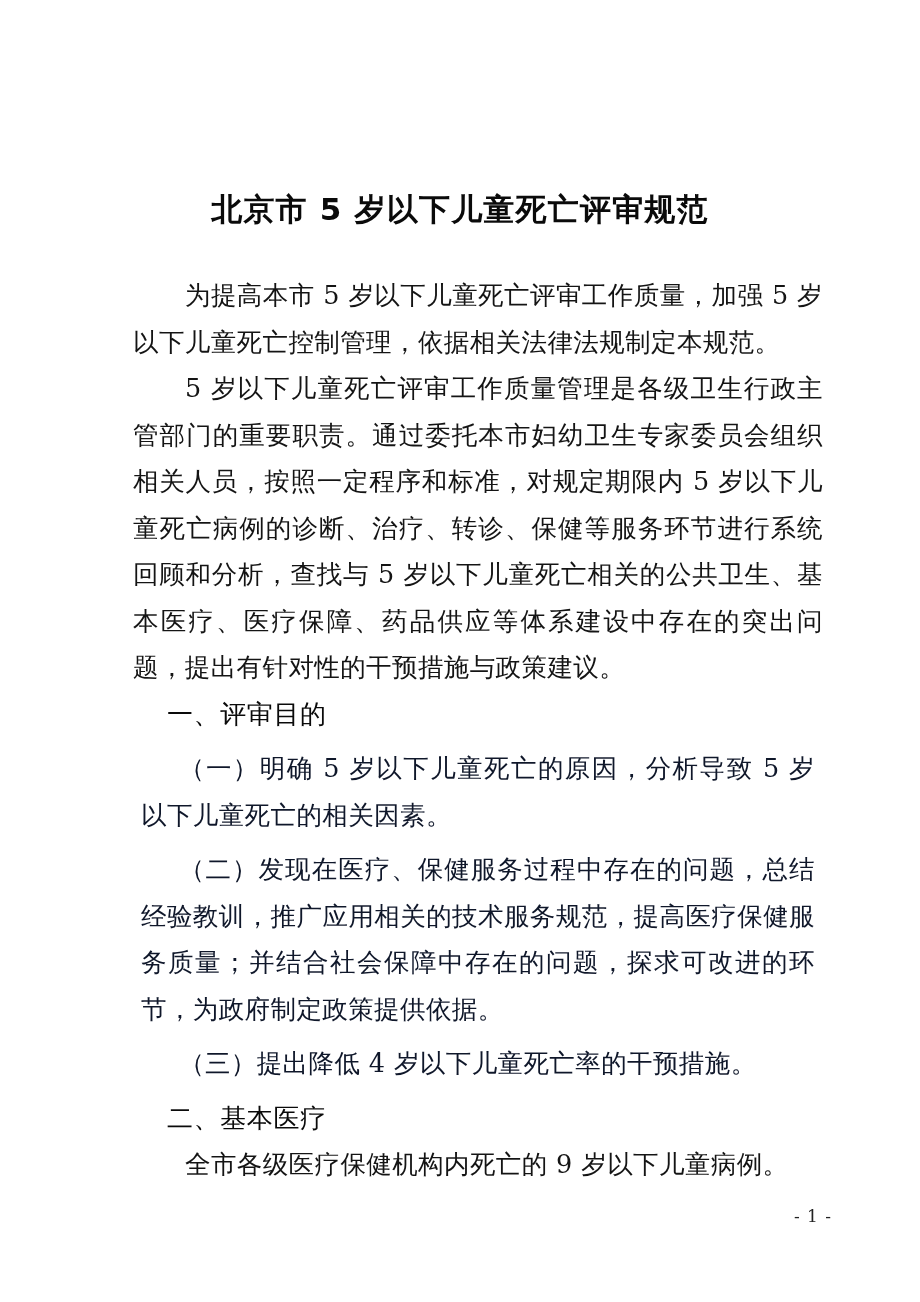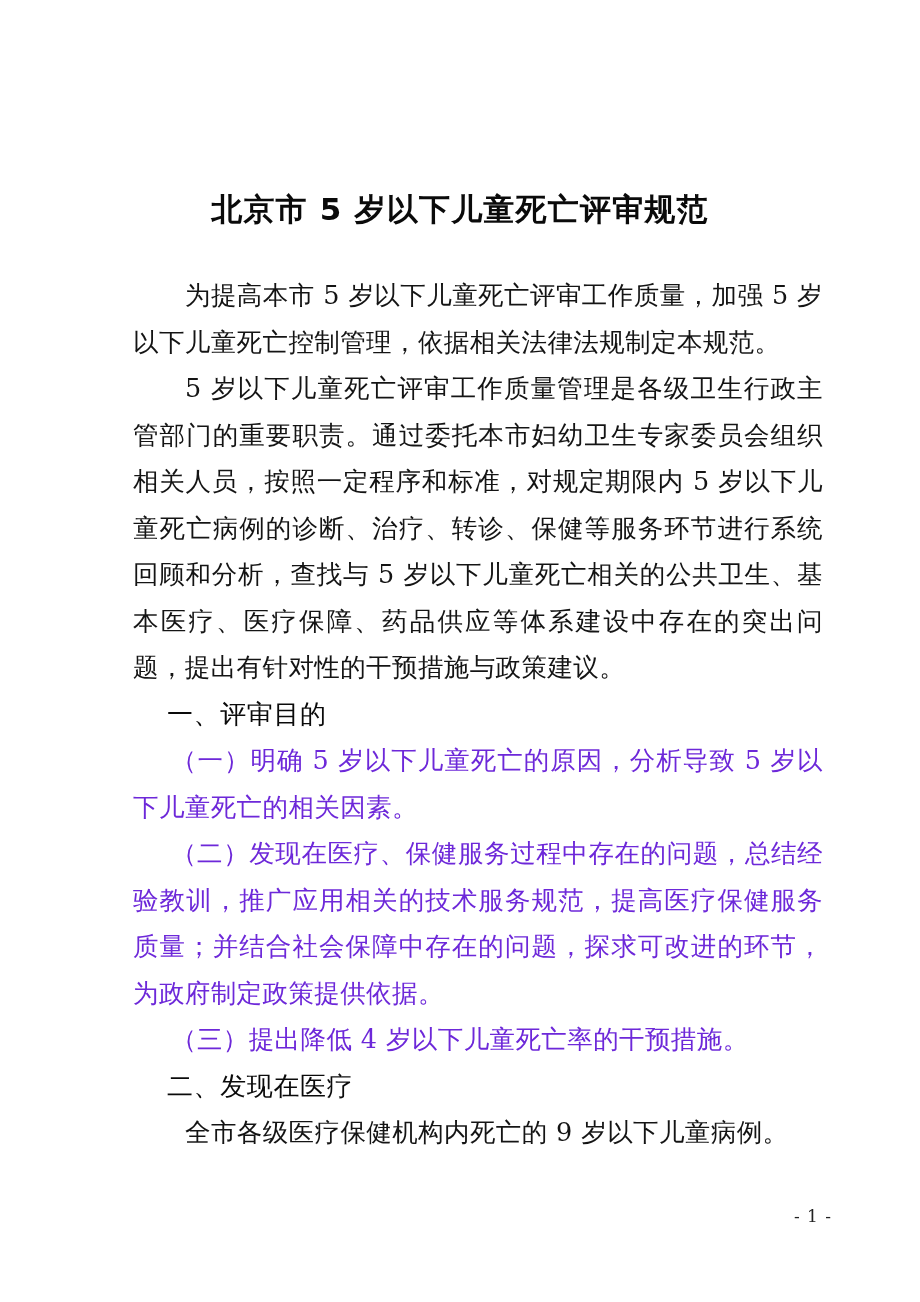--- a/index.html
+++ b/index.html
@@ -73,29 +73,29 @@
     font-weight: 400;
     font-size: 26px;
     line-height: 46.5px;
     letter-spacing: 0.6px;
     text-indent: 34px;
     color: #0a0a0a;
     white-space: nowrap;
   }
 
   .sub-para {
-    margin: 0;
+    margin: 8px;
     font-family: "DejaVu Serif", "Liberation Serif", serif;
     font-size: 25.5px;
     line-height: 46.5px;
     letter-spacing: 0.4px;
     text-align: justify;
     text-justify: inter-character;
     text-indent: 38px;
-    color: #6d28d9;
+    color: #0f172a;
   }
 
   
   .page-footer {
     position: absolute;
     left: 0;
     top: 1206px;
     width: 920px;
     text-align: right;
     padding-right: 88px;
@@ -120,21 +120,21 @@
     <p class="para last-line-left">5 岁以下儿童死亡评审工作质量管理是各级卫生行政主管部门的重要职责。通过委托本市妇幼卫生专家委员会组织相关人员，按照一定程序和标准，对规定期限内 5 岁以下儿童死亡病例的诊断、治疗、转诊、保健等服务环节进行系统回顾和分析，查找与 5 岁以下儿童死亡相关的公共卫生、基本医疗、医疗保障、药品供应等体系建设中存在的突出问题，提出有针对性的干预措施与政策建议。</p>
 
     <p class="heading">一、评审目的</p>
 
     <p class="sub-para last-line-left">（一）明确 5 岁以下儿童死亡的原因，分析导致 5 岁以下儿童死亡的相关因素。</p>
 
     <p class="sub-para last-line-left">（二）发现在医疗、保健服务过程中存在的问题，总结经验教训，推广应用相关的技术服务规范，提高医疗保健服务质量；并结合社会保障中存在的问题，探求可改进的环节，为政府制定政策提供依据。</p>
 
     <p class="sub-para last-line-left">（三）提出降低 4 岁以下儿童死亡率的干预措施。</p>
 
-    <p class="heading">二、发现在医疗</p>
+    <p class="heading">二、基本医疗</p>
 
     <p class="para last-line-left">全市各级医疗保健机构内死亡的 9 岁以下儿童病例。</p>
 
   </div>
 
   <div class="page-footer">- 1 -</div>
 
 </div>
 
 </body></html>

